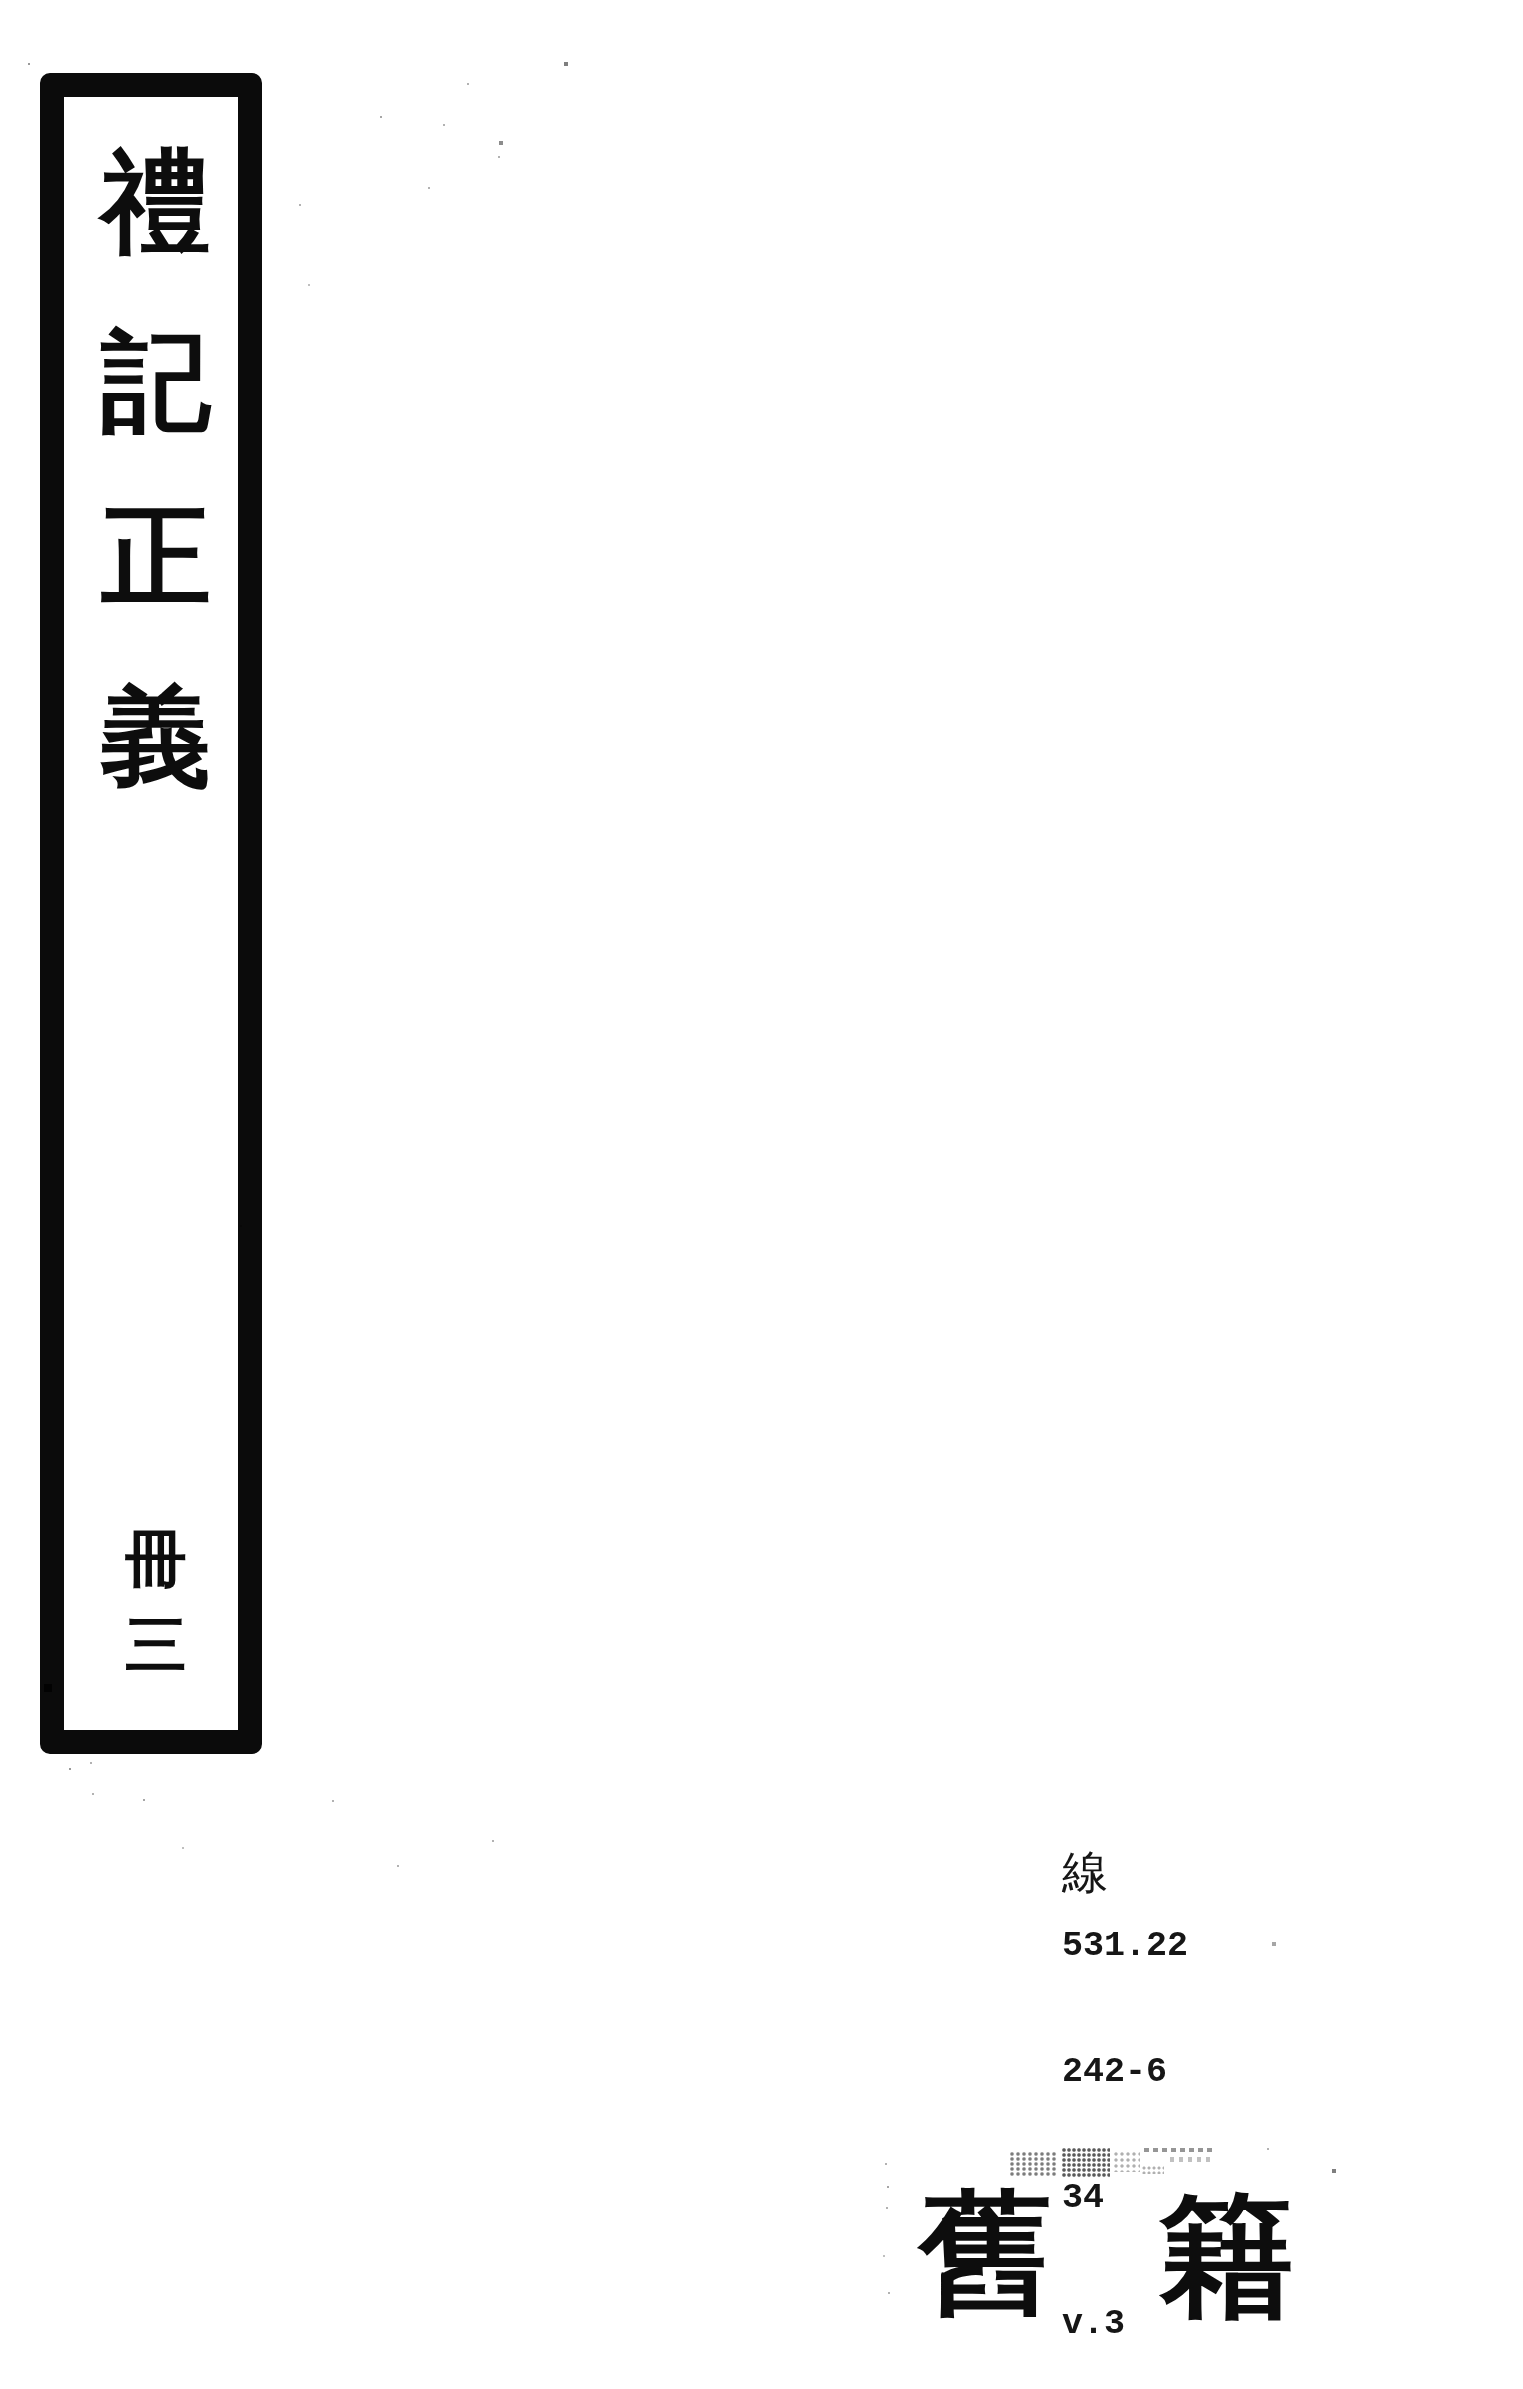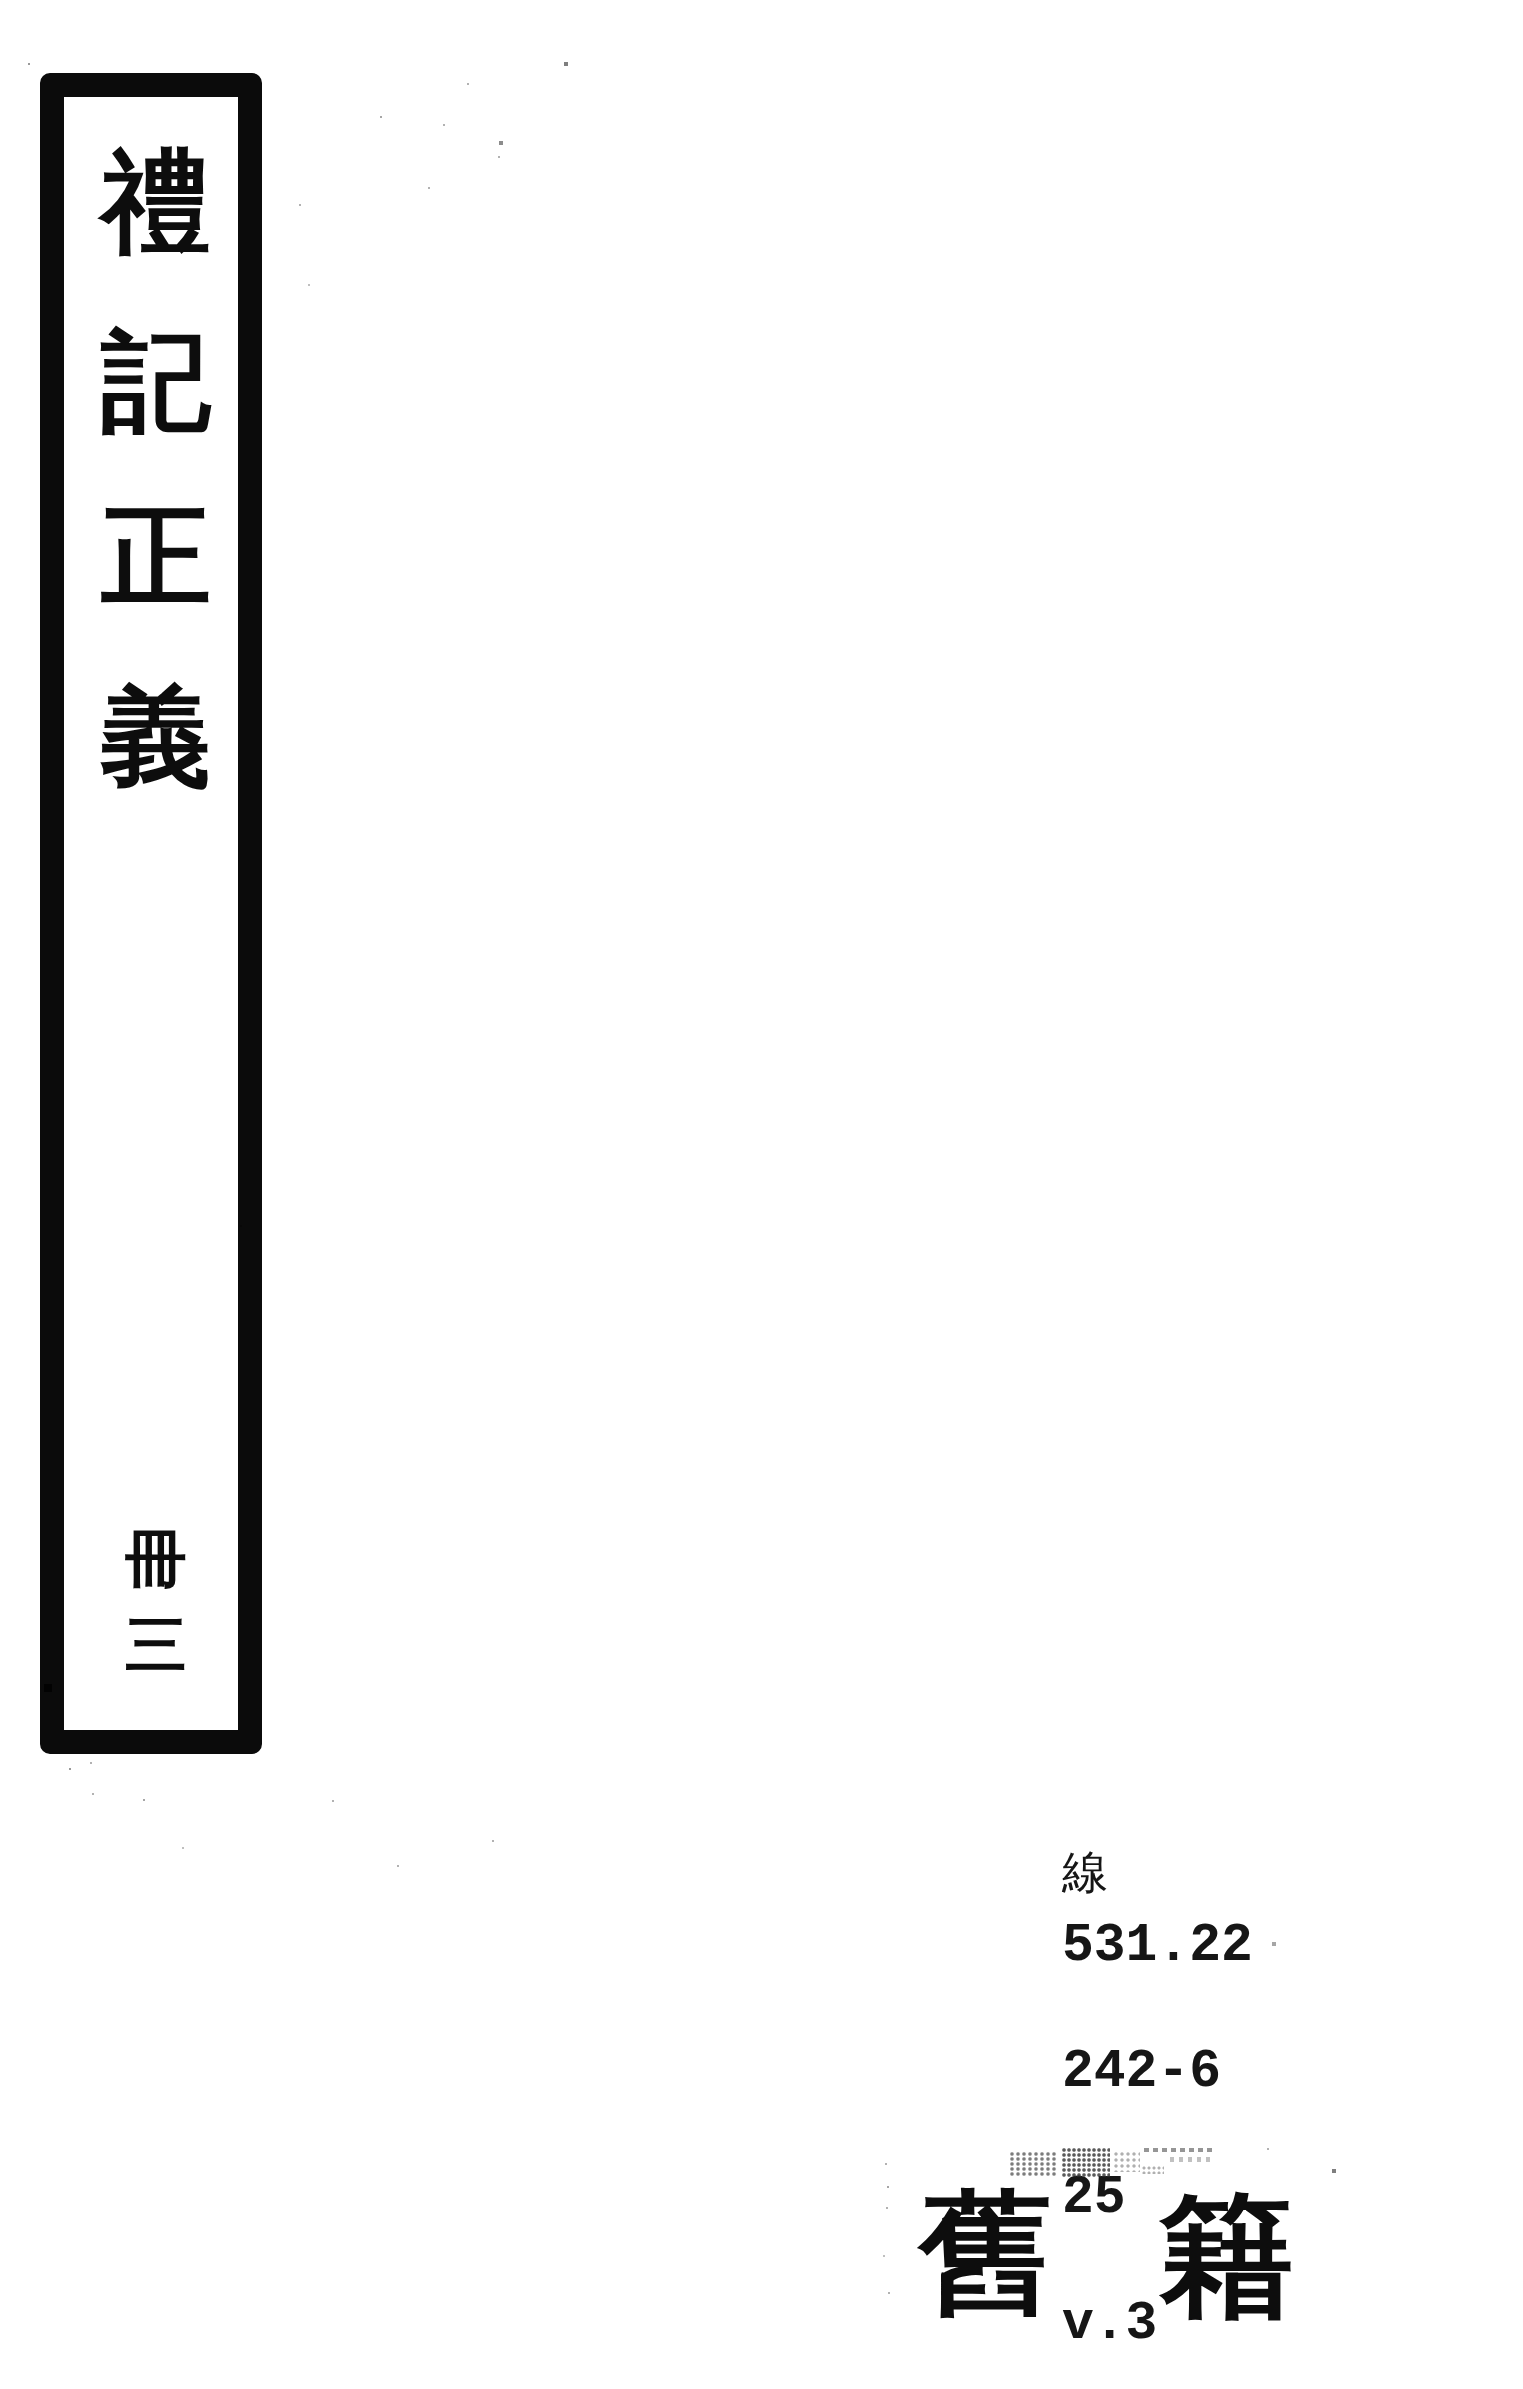--- a/index.html
+++ b/index.html
@@ -57,21 +57,21 @@
     font-family:"DejaVu Serif","Liberation Serif",serif;
     font-size:46px;
     line-height:1;
     color:#161616;
   }
   .cn-lines{
     position:absolute;
     left:1062px;top:1915px;
     font-family:"Liberation Mono","DejaVu Sans Mono",monospace;
     font-weight:bold;
-    font-size:53px;
+    font-size:35px;
     line-height:63px;
     color:#161616;
     letter-spacing:0;
     white-space:pre;
   }
 
   
   .stamp-char{
     position:absolute;
     font-family:"DejaVu Serif","Liberation Serif",serif;
@@ -149,21 +149,21 @@
     <span class="tchar c1">記</span>
     <span class="tchar c2">正</span>
     <span class="tchar c3">義</span>
     <span class="vchar v0">冊</span>
     <span class="vchar v1">三</span>
   </div>
 
   <div class="cn-class">線</div>
   <div class="cn-lines"><span>531.22</span><br>
 <span>242-6</span><br>
-<span>25</span><br>
+<span>34</span><br>
 <span>v.3</span></div>
 
   <div class="smudge">
     <div class="seg g1"></div>
     <div class="seg g2"></div>
     <div class="seg g3"></div>
     <div class="seg g4"></div>
     <div class="seg g5"></div>
     <div class="seg g6"></div>
   </div>

